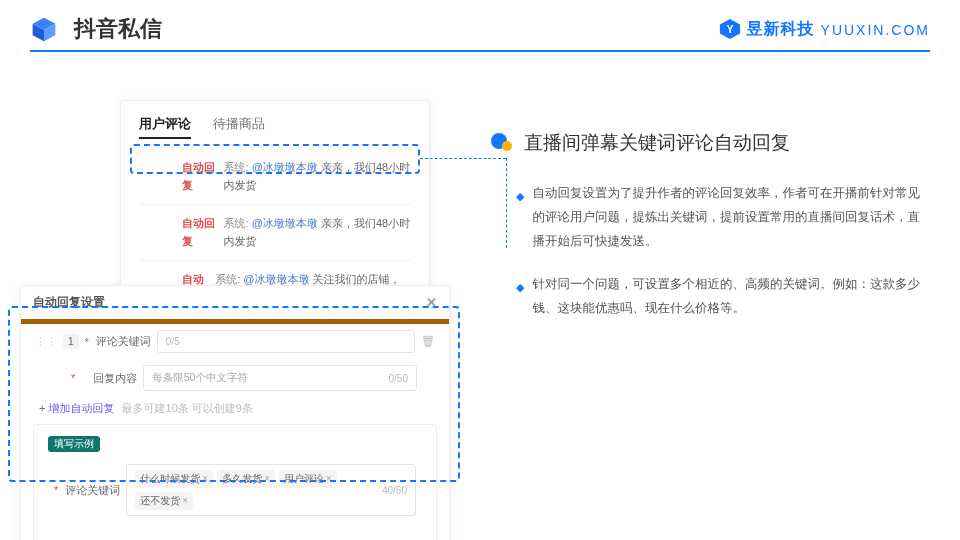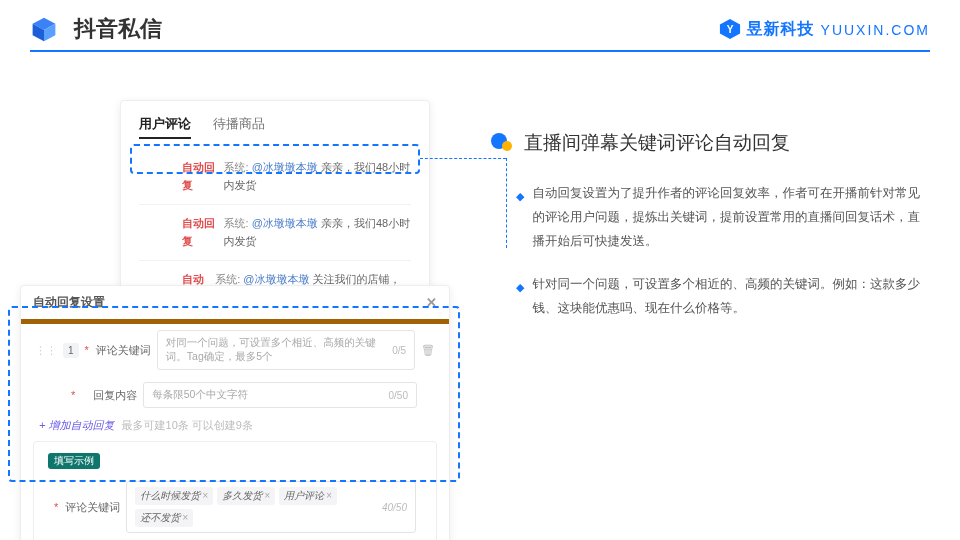--- a/index.html
+++ b/index.html
@@ -54,21 +54,21 @@
   .form-row .req { color: #e04c4c; }
   .form-row .lbl { width: 56px; text-align: right; color: #666; }
   .form-input {
     flex: 1; border: 1px solid #e4e4e4; border-radius: 3px; padding: 5px 8px;
     font-size: 10.5px; color: #aaa; display:flex; justify-content:space-between; align-items:center;
   }
   .form-input .counter { color: #bbb; font-size: 10px; }
   .trash { color: #bbb; font-size: 11px; }
   .idx-badge { background:#f2f3f5; border-radius:3px; padding:2px 5px; color:#666; font-size:10px; }
   .add-line { padding: 4px 18px; font-size: 11px; }
-  .add-link { color: #6b5ce7; font-style: italic; }
+  .add-link { color: #6b5ce7; }
   .add-hint { color: #bbb; margin-left: 4px; }
   .example-box {
     margin: 4px 12px 0 12px; border: 1px solid #eee; border-radius: 4px; padding: 8px 6px 10px 6px;
   }
   .example-tag { display:inline-block; background:#0f766e; color:#fff; font-size:10px; border-radius:3px; padding:1px 6px; margin: 0 0 6px 8px; }
   .chips { display:flex; gap:4px; flex-wrap:wrap; align-items:center; }
   .chip { background:#f4f4f6; border-radius:3px; padding:2px 5px; font-size:10px; color:#666; }
   .chip .x { color:#aaa; margin-left:2px; }
   .hi2 { left: -52px; top: 206px; width: 452px; height: 176px; }
   
@@ -142,21 +142,20 @@
       <span>自动回复设置</span>
       <span class="close-x">✕</span>
     </div>
 
     <div class="form-row">
       <span style="color:#ccc;">⋮⋮</span>
       <span class="idx-badge">1</span>
       <span class="req">*</span>
       <span class="lbl">评论关键词</span>
       <div class="form-input">
-        <span>对同一个问题，可设置多个相近、高频的关键词。Tag确定，最多5个</span>
         <span class="counter">0/5</span>
       </div>
       <span class="trash">🗑</span>
     </div>
 
     <div class="form-row">
       <span style="width:30px;"></span>
       <span class="req">*</span>
       <span class="lbl">回复内容</span>
       <div class="form-input">
@@ -169,21 +168,21 @@
     <div class="add-line">
       <span class="add-link">+ 增加自动回复</span>
       <span class="add-hint">最多可建10条 可以创建9条</span>
     </div>
 
     <div class="example-box">
       <span class="example-tag">填写示例</span>
       <div class="form-row">
         <span class="req">*</span>
         <span class="lbl">评论关键词</span>
-        <div class="form-input" style="color:#666;font-style:italic;">
+        <div class="form-input" style="color:#666;">
           <span class="chips">
             <span class="chip"><span>什么时候发货</span><span class="x">×</span></span>
             <span class="chip"><span>多久发货</span><span class="x">×</span></span>
             <span class="chip"><span>用户评论</span><span class="x">×</span></span>
             <span class="chip"><span>还不发货</span><span class="x">×</span></span>
           </span>
           <span class="counter">40/50</span>
         </div>
       </div>
       <div class="form-row">

